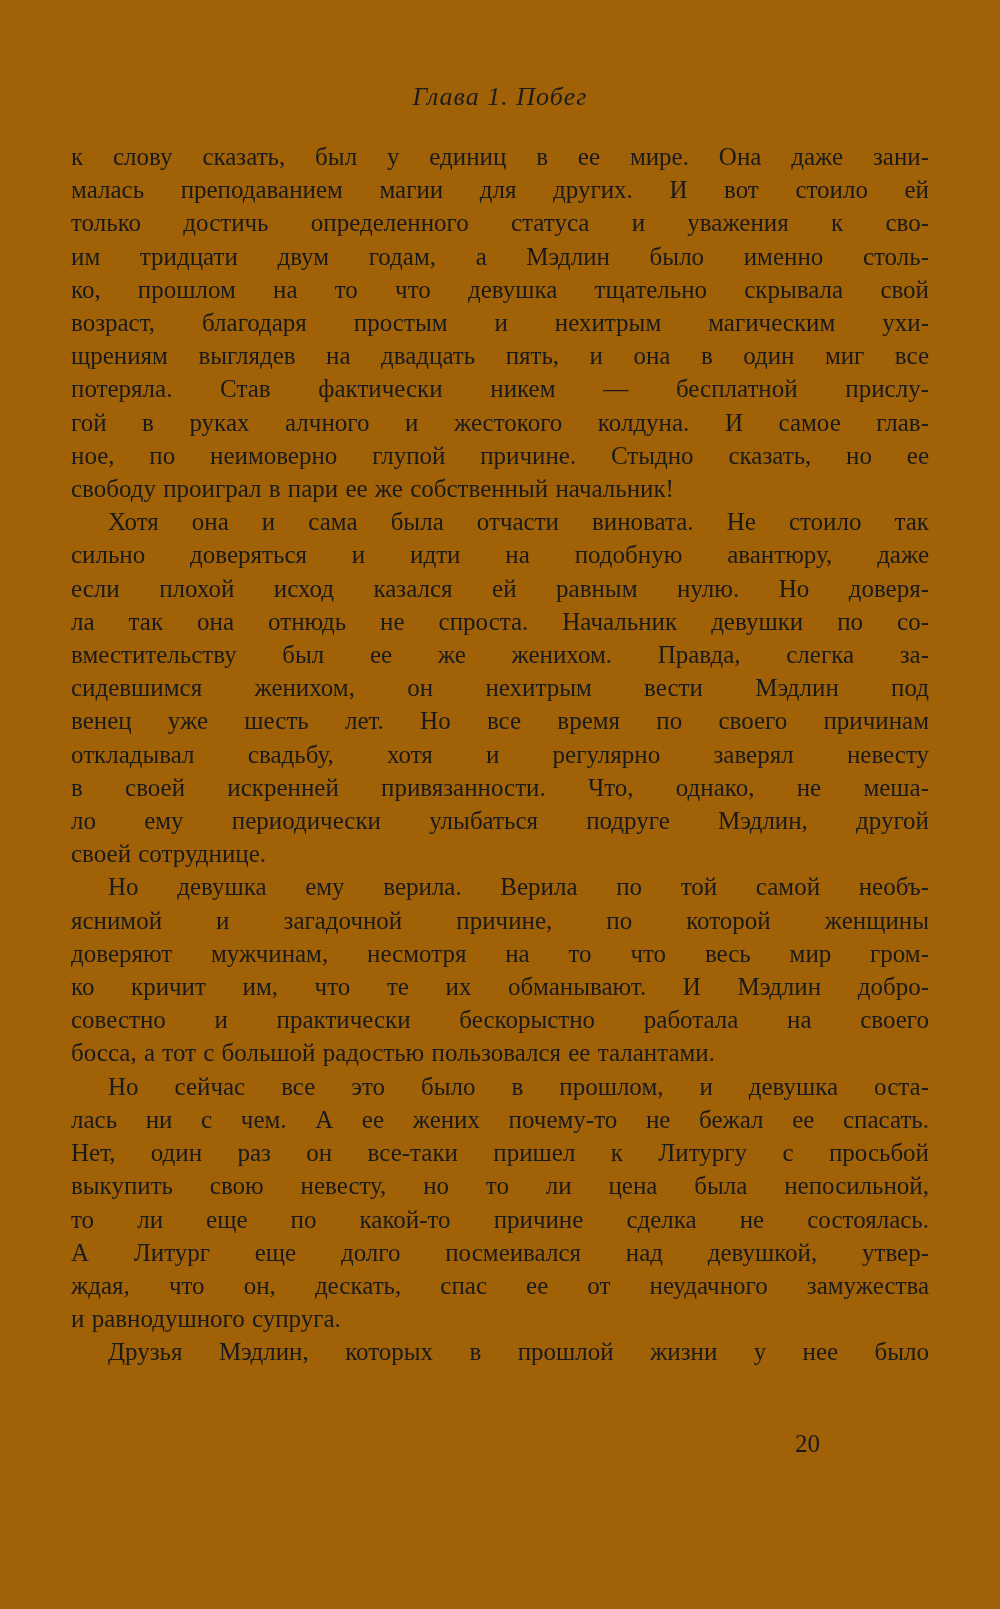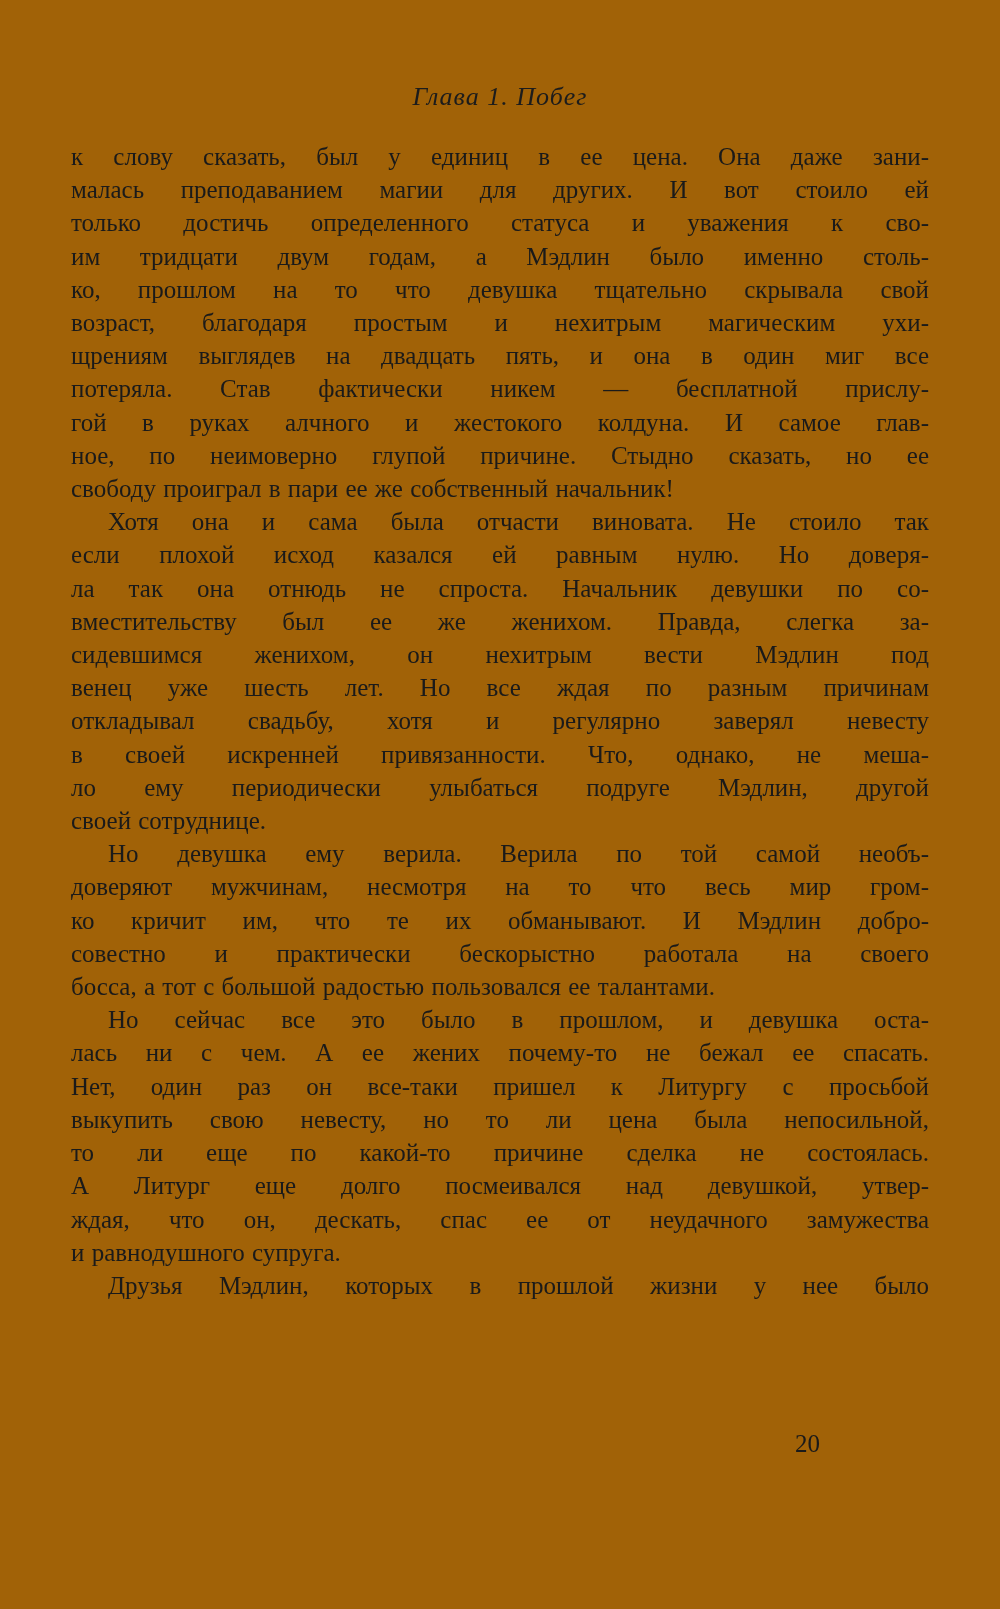--- a/index.html
+++ b/index.html
@@ -61,46 +61,48 @@
   }
 </style>
 </head>
 <body>
 
 <div class="page">
   <div class="chapter-header">Глава 1. Побег</div>
 
   <div class="text-block">
       <div class="paragraph">
-        <div class="line">к слову сказать, был у единиц в ее цена. Она даже зани-</div>
+        <div class="line">к слову сказать, был у единиц в ее мире. Она даже зани-</div>
         <div class="line">малась преподаванием магии для других. И вот стоило ей</div>
         <div class="line">только достичь определенного статуса и уважения к сво-</div>
         <div class="line">им тридцати двум годам, а Мэдлин было именно столь-</div>
         <div class="line">ко, прошлом на то что девушка тщательно скрывала свой</div>
         <div class="line">возраст, благодаря простым и нехитрым магическим ухи-</div>
         <div class="line">щрениям выглядев на двадцать пять, и она в один миг все</div>
         <div class="line">потеряла. Став фактически никем — бесплатной прислу-</div>
         <div class="line">гой в руках алчного и жестокого колдуна. И самое глав-</div>
         <div class="line">ное, по неимоверно глупой причине. Стыдно сказать, но ее</div>
         <div class="line last">свободу проиграл в пари ее же собственный начальник!</div>
       </div>
       <div class="paragraph">
         <div class="line indent">Хотя она и сама была отчасти виновата. Не стоило так</div>
+        <div class="line">сильно доверяться и идти на подобную авантюру, даже</div>
         <div class="line">если плохой исход казался ей равным нулю. Но доверя-</div>
         <div class="line">ла так она отнюдь не спроста. Начальник девушки по со-</div>
         <div class="line">вместительству был ее же женихом. Правда, слегка за-</div>
         <div class="line">сидевшимся женихом, он нехитрым вести Мэдлин под</div>
-        <div class="line">венец уже шесть лет. Но все ждая по разным причинам</div>
+        <div class="line">венец уже шесть лет. Но все время по своего причинам</div>
         <div class="line">откладывал свадьбу, хотя и регулярно заверял невесту</div>
         <div class="line">в своей искренней привязанности. Что, однако, не меша-</div>
         <div class="line">ло ему периодически улыбаться подруге Мэдлин, другой</div>
         <div class="line last">своей сотруднице.</div>
       </div>
       <div class="paragraph">
         <div class="line indent">Но девушка ему верила. Верила по той самой необъ-</div>
+        <div class="line">яснимой и загадочной причине, по которой женщины</div>
         <div class="line">доверяют мужчинам, несмотря на то что весь мир гром-</div>
         <div class="line">ко кричит им, что те их обманывают. И Мэдлин добро-</div>
         <div class="line">совестно и практически бескорыстно работала на своего</div>
         <div class="line last">босса, а тот с большой радостью пользовался ее талантами.</div>
       </div>
       <div class="paragraph">
         <div class="line indent">Но сейчас все это было в прошлом, и девушка оста-</div>
         <div class="line">лась ни с чем. А ее жених почему-то не бежал ее спасать.</div>
         <div class="line">Нет, один раз он все-таки пришел к Литургу с просьбой</div>
         <div class="line">выкупить свою невесту, но то ли цена была непосильной,</div>

